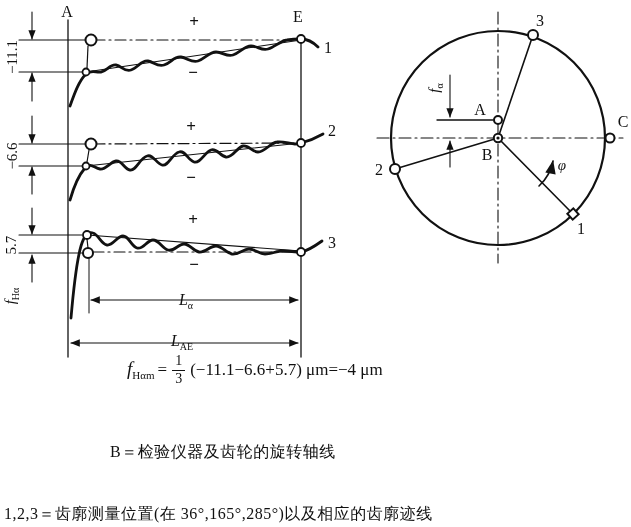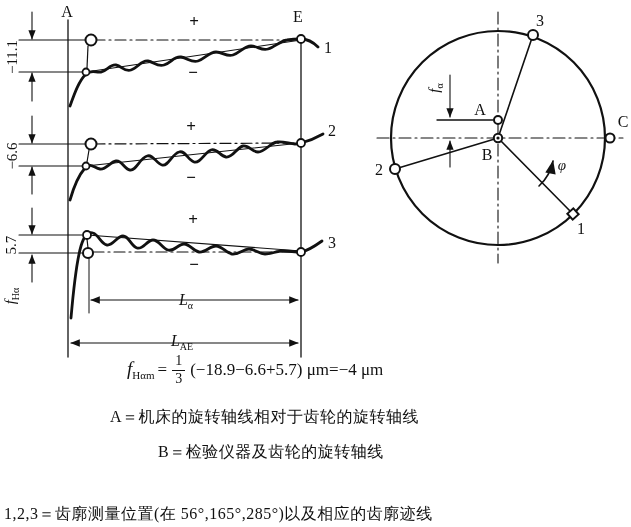--- a/index.html
+++ b/index.html
@@ -165,20 +165,19 @@
   <div class="lbl ital sm" style="left:562px;top:165px;">φ</div>
 
   <div class="formula">
     <span><span class="lhs">f</span><sub>Hαm</sub></span>
     <span>=</span>
     <span class="frac">
         <span>1</span>
         <span class="bar"></span>
         <span>3</span>
       </span>
-    <span>(−18.9−6.6+5.7) μm=−4 μm</span>
+    <span>(−11.1−6.6+5.7) μm=−4 μm</span>
   </div>
 
-  <div class="note" style="left:110px;top:407px;">A＝机床的旋转轴线相对于齿轮的旋转轴线</div>
-  <div class="note" style="left:110px;top:442px;margin-left:48px;">B＝检验仪器及齿轮的旋转轴线</div>
-  <div class="note" style="left:4px;top:504px;">1,2,3＝齿廓测量位置(在 56°,165°,285°)以及相应的齿廓迹线</div>
+  <div class="note" style="left:110px;top:442px;">B＝检验仪器及齿轮的旋转轴线</div>
+  <div class="note" style="left:4px;top:504px;">1,2,3＝齿廓测量位置(在 36°,165°,285°)以及相应的齿廓迹线</div>
 
 </div>
 
 </body></html>

